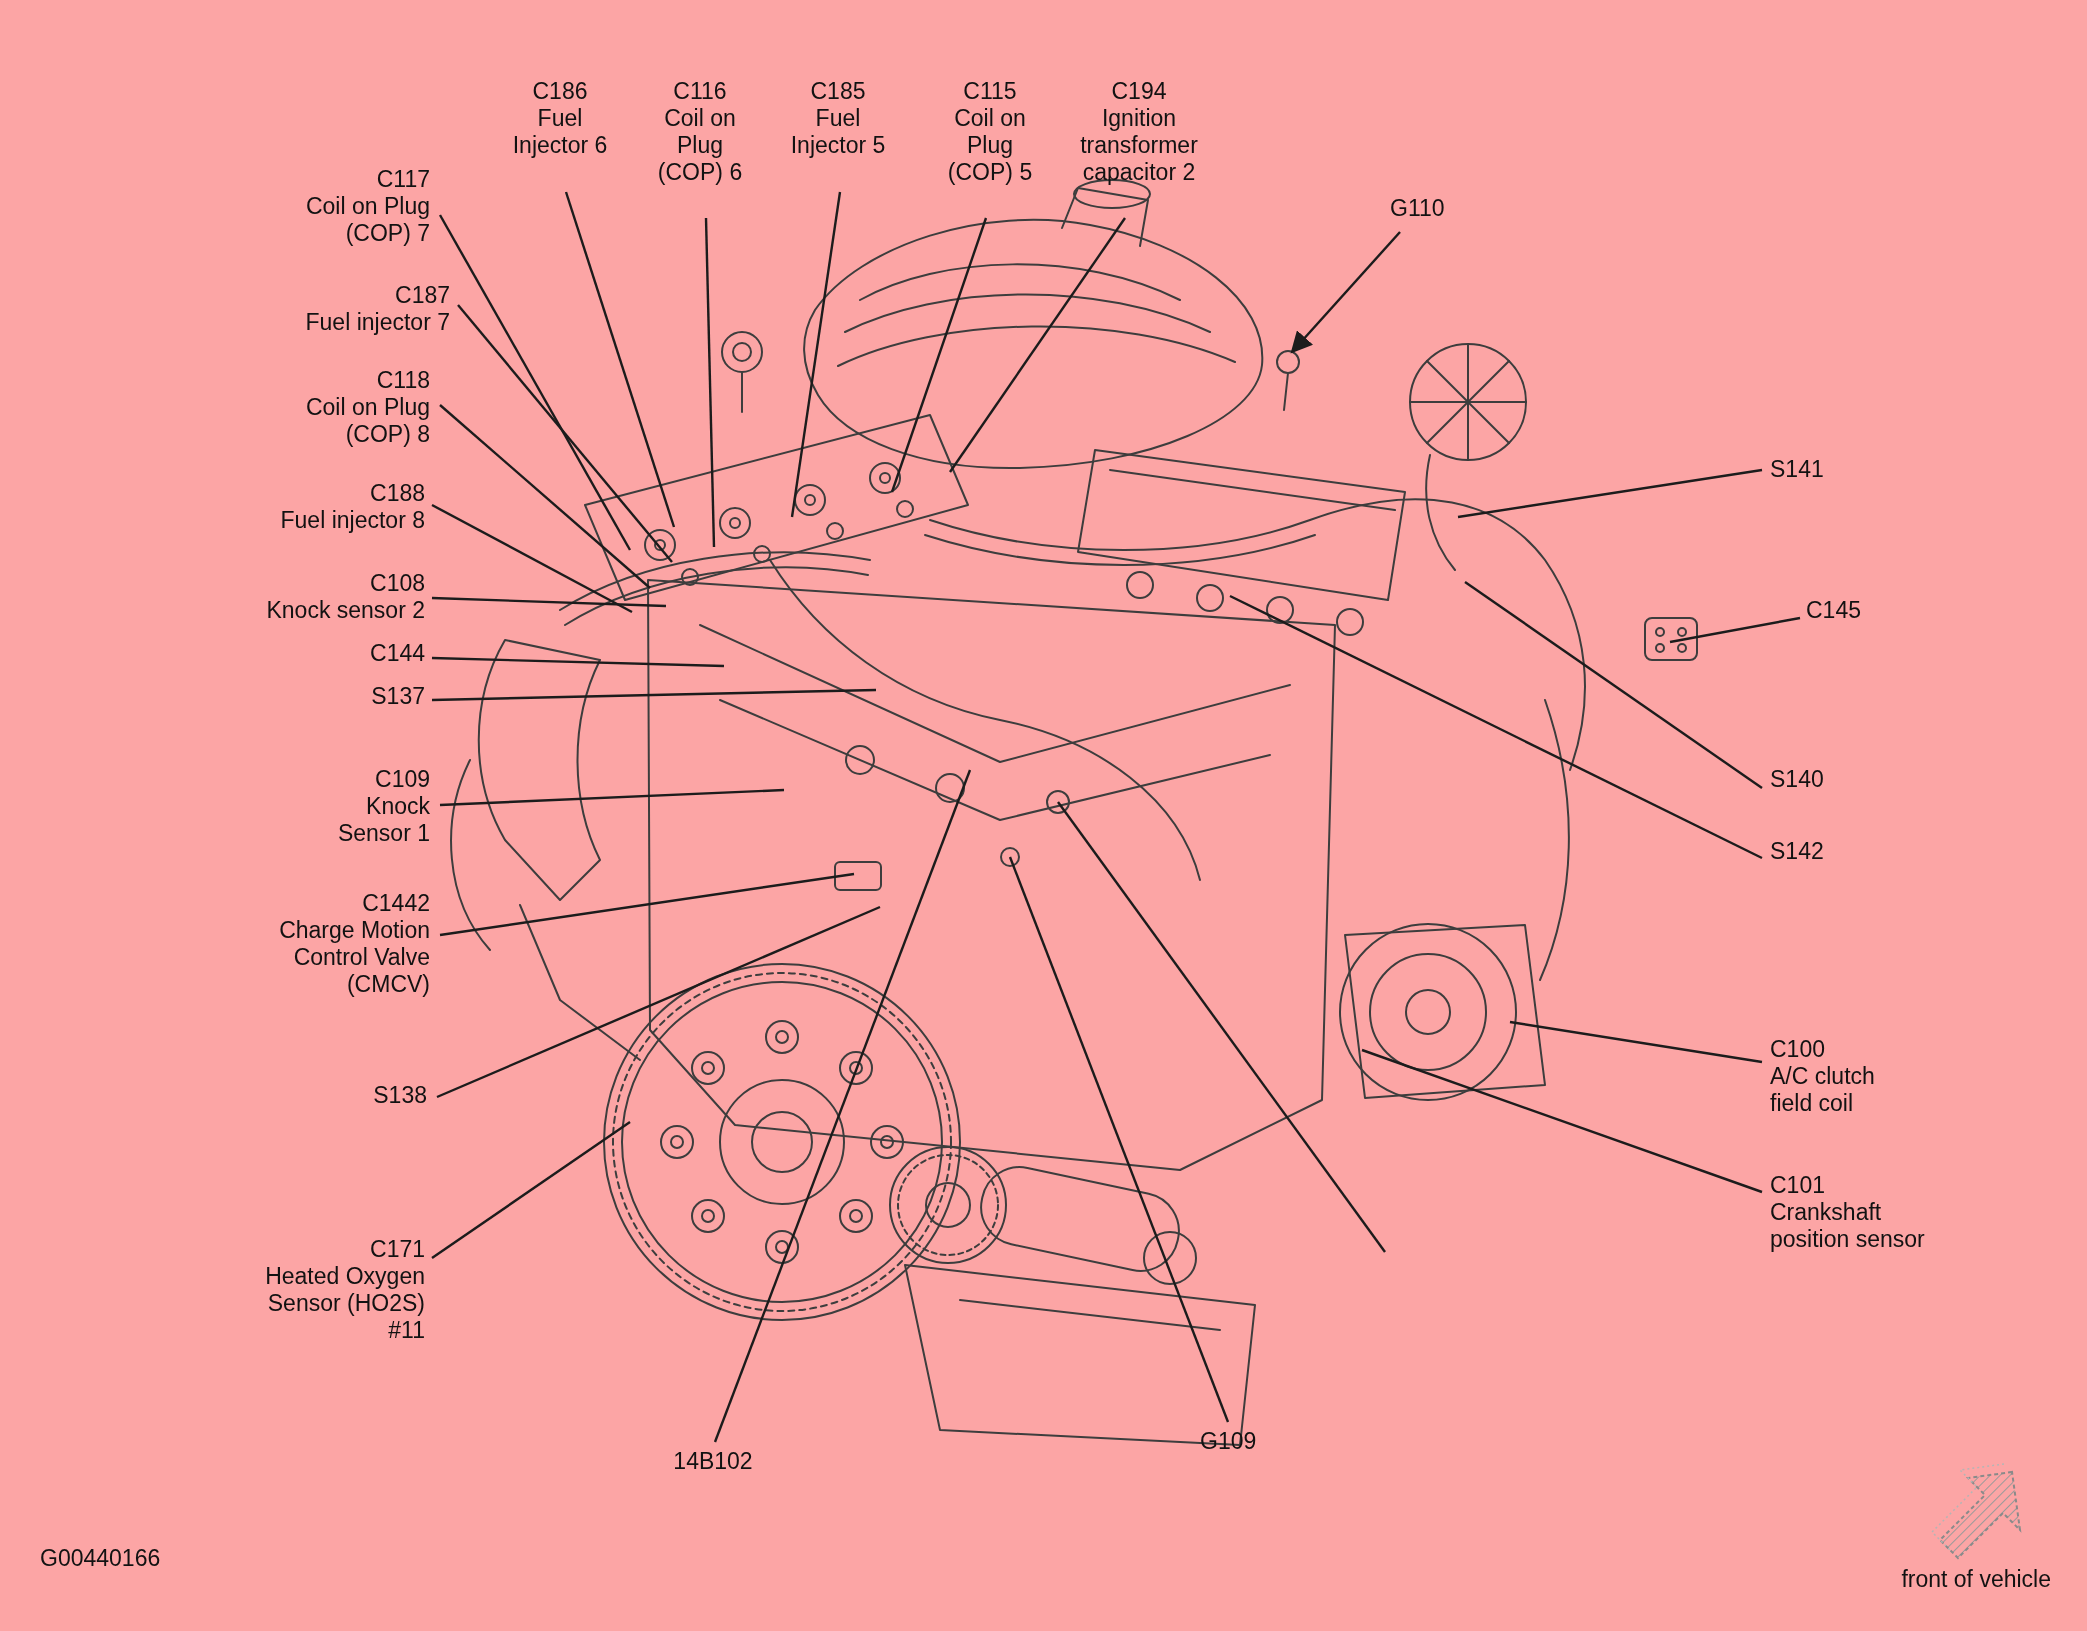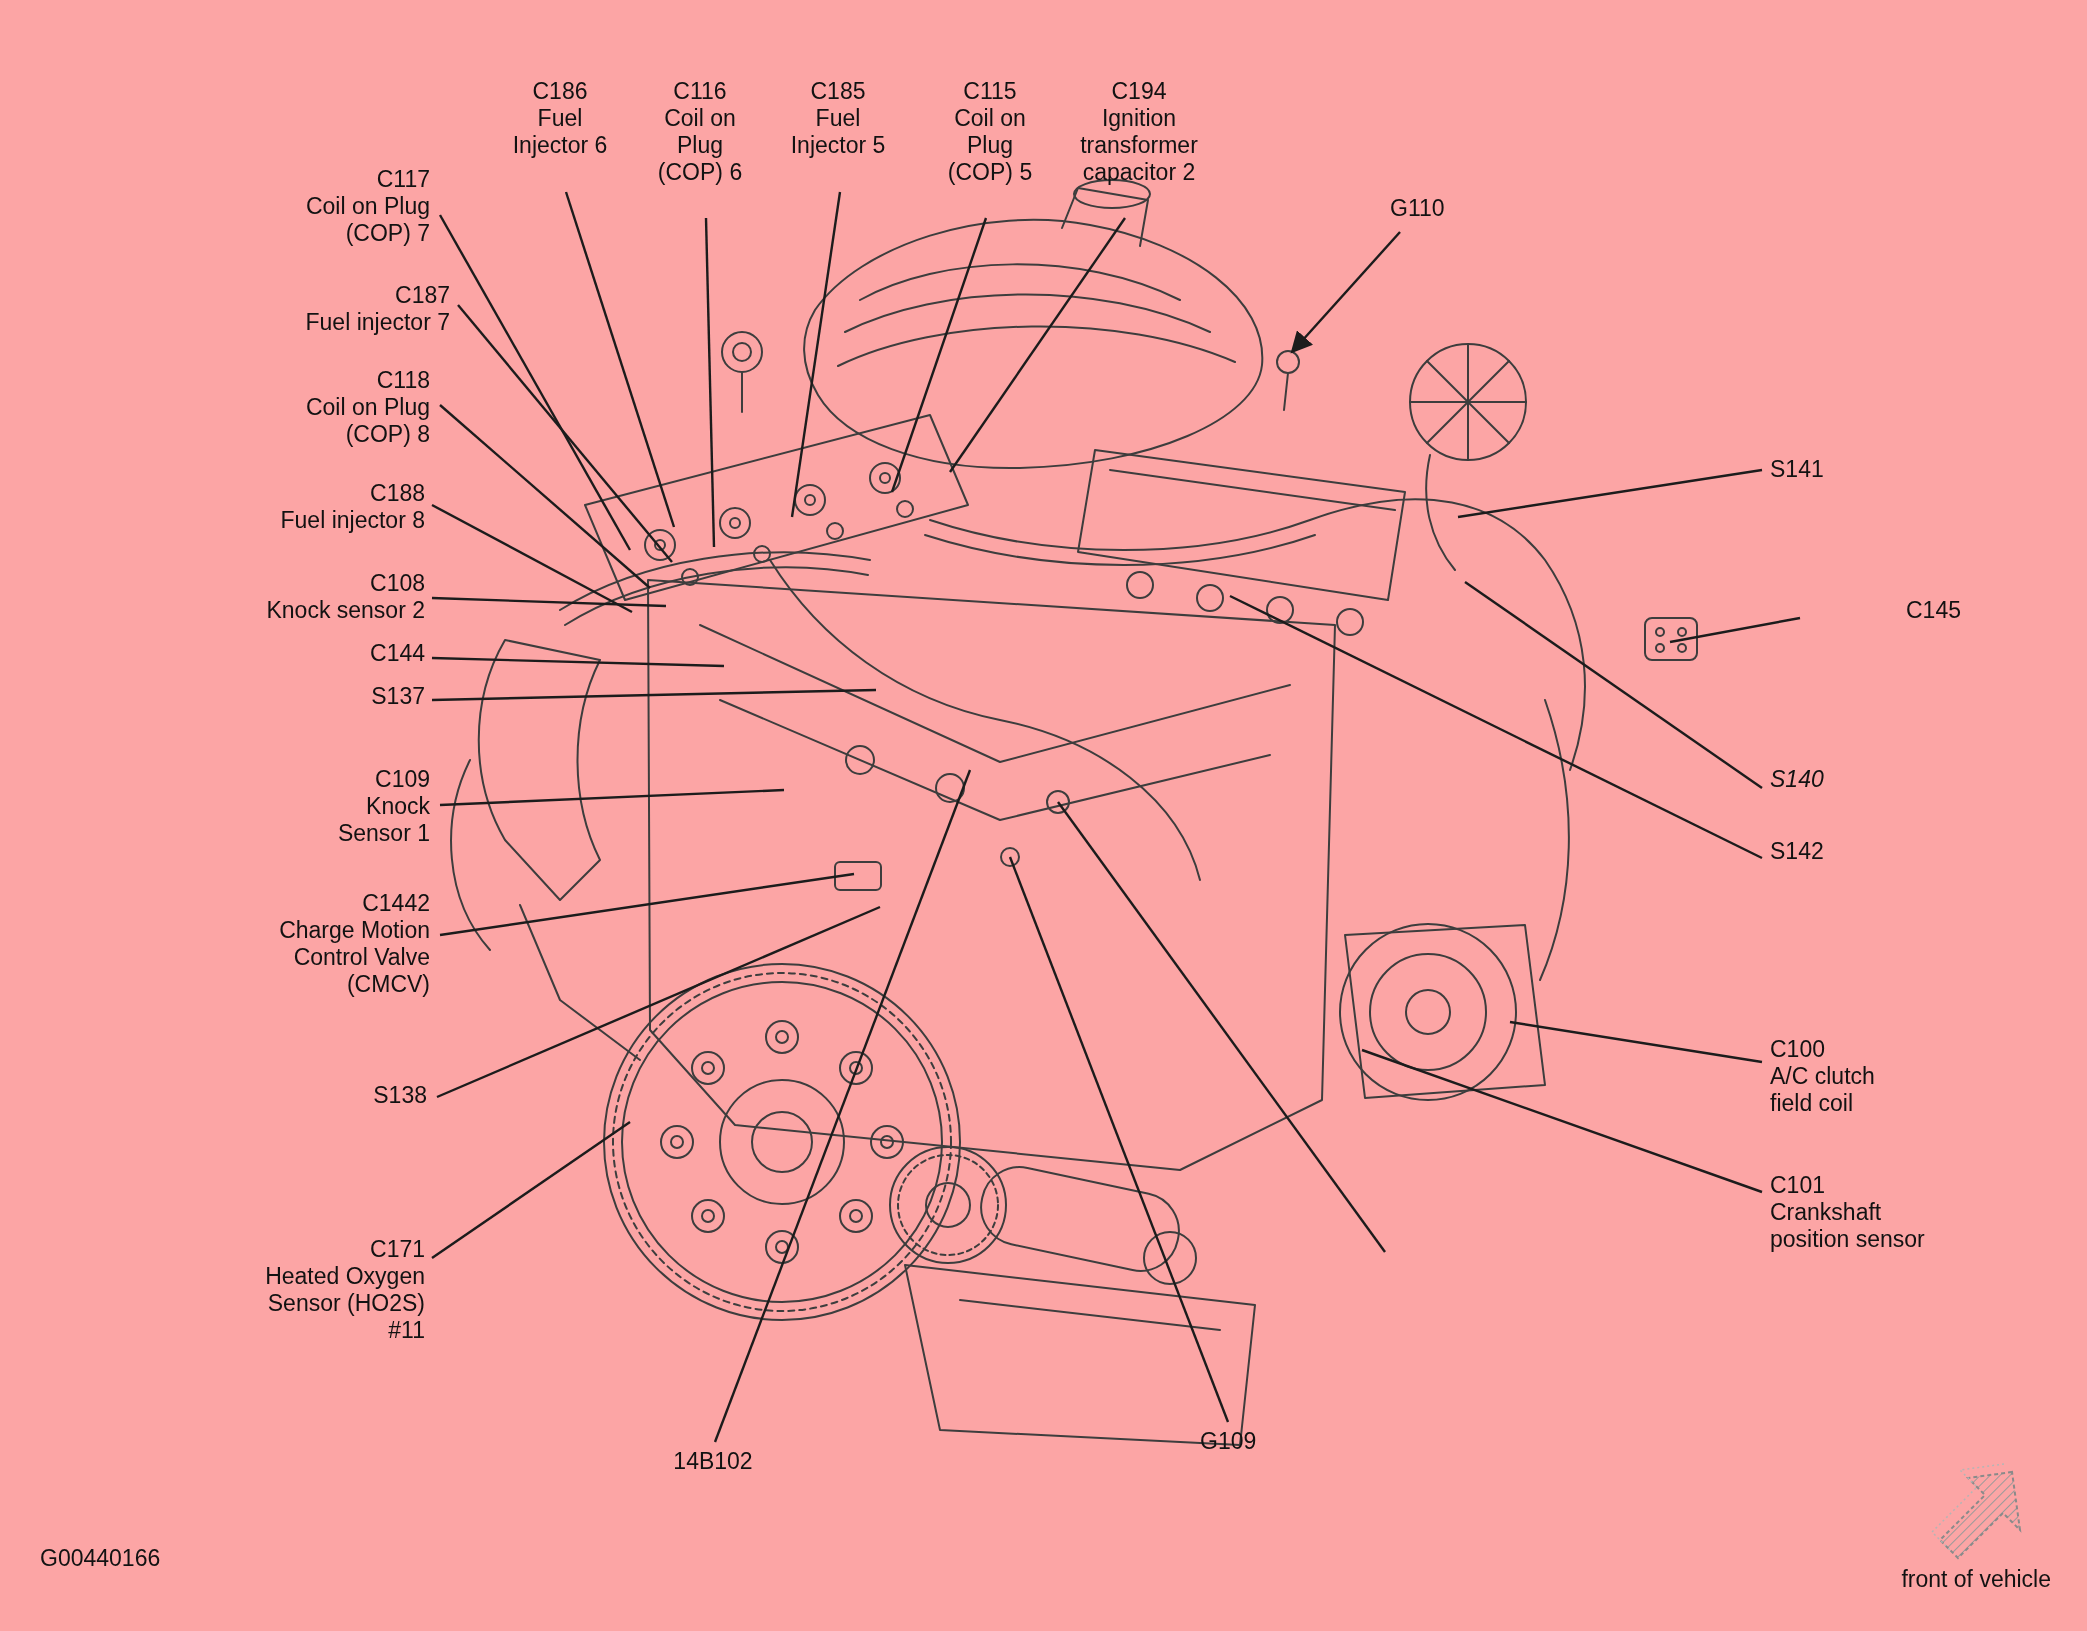--- a/index.html
+++ b/index.html
@@ -262,20 +262,20 @@
   <div class="callout align-c" style="left:713px;  top:1448px;">14B102</div>
   <div class="callout" style="left:1200px; top:1428px;">G109</div>
 
   <div class="callout" style="left:1770px; top:1172px;">C101
 Crankshaft
 position sensor</div>
   <div class="callout" style="left:1770px; top:1036px;">C100
 A/C clutch
 field coil</div>
   <div class="callout" style="left:1770px; top:838px;">S142</div>
-  <div class="callout" style="left:1770px; top:766px;font-style:italic;">S140</div>
-  <div class="callout" style="left:1906px; top:597px;">C145</div>
+  <div class="callout" style="left:1770px; top:766px;">S140</div>
+  <div class="callout" style="left:1806px; top:597px;">C145</div>
   <div class="callout" style="left:1770px; top:456px;">S141</div>
 
   <div class="corner-text" style="left:40px; top:1545px;">G00440166</div>
   <div class="corner-text" style="right:36px; top:1566px;">front of vehicle</div>
 
 </div>
 
 </body></html>

